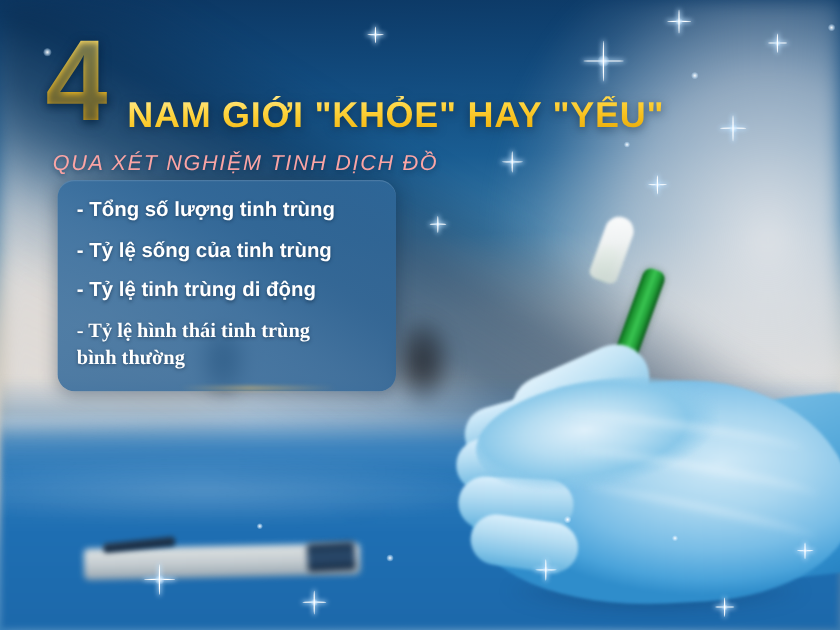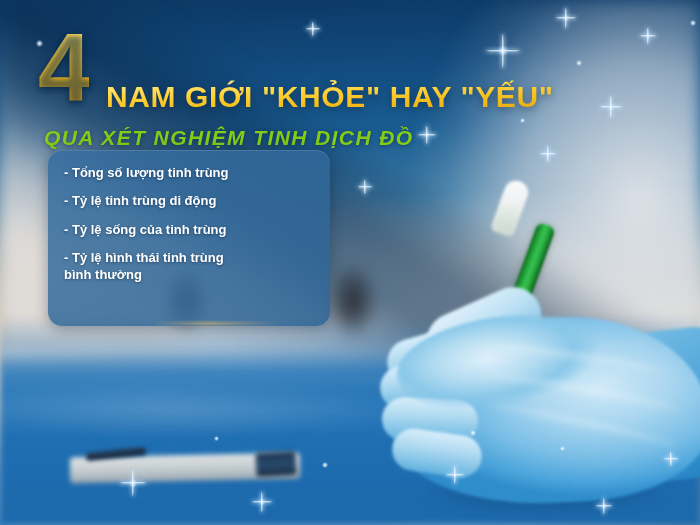--- a/index.html
+++ b/index.html
@@ -252,50 +252,50 @@
     color: #FFD33F;
     background: linear-gradient(178deg, #FFEC9A 0%, #FFD53F 34%, #F5BC18 66%, #E0A408 100%);
     -webkit-background-clip: text;
     background-clip: text;
     -webkit-text-fill-color: transparent;
     filter: drop-shadow(0 2px 4px rgba(6,34,62,0.6));
   }
   .line-3 {
     position: absolute;
     left: 44px; top: 108px;
-    font-size: 21px;
+    font-size: 18px;
     font-style: italic;
-    font-weight: 700;
+    font-weight: 400;
     letter-spacing: 1.4px;
-    color: #84cc16;
+    color: #fca5a5;
     text-shadow: 0 1px 4px rgba(10,40,70,0.55);
     white-space: nowrap;
   }
 
   
   .panel {
     position: absolute;
     left: 48px; top: 150px;
     width: 282px; height: 176px;
     border-radius: 14px;
     background: linear-gradient(160deg, rgba(52,108,158,0.86) 0%, rgba(48,104,154,0.82) 45%, rgba(44,98,148,0.84) 100%);
     box-shadow: 0 3px 14px rgba(8,32,58,0.38), inset 0 1px 0 rgba(255,255,255,0.13);
     padding: 14px 16px 12px 16px;
     box-sizing: border-box;
   }
   .bullet {
     color: #ffffff;
-    font-size: 13px;
+    font-size: 17px;
     font-weight: 600;
     line-height: 1.33;
     margin-bottom: 11px;
     text-shadow: 0 1px 3px rgba(6,28,52,0.5);
     white-space: pre-line;
   }
-  .bullet:last-child { margin-bottom: 0; }
+  .bullet:last-child { margin-bottom: 0; font-family: Liberation Serif, serif; }
 
   
   .panel-glow {
     position: absolute;
     left: 150px; top: 322px; width: 130px; height: 3px;
     background: linear-gradient(90deg, rgba(214,170,90,0) 0%, rgba(226,186,108,0.75) 45%, rgba(214,170,90,0) 100%);
     filter: blur(1.6px);
   }
 </style>
 </head>
@@ -382,20 +382,20 @@
   <div class="dot" style="left:690px;top:20px;width:6px;height:6px;"></div>
 
   <div class="headline-wrap">
     <div class="big-number">4</div>
     <div class="line-2">NAM GIỚI "KHỎE" HAY "YẾU"</div>
     <div class="line-3">QUA XÉT NGHIỆM TINH DỊCH ĐỒ</div>
   </div>
 
   <div class="panel">
     <div class="bullet">- Tổng số lượng tinh trùng</div>
+    <div class="bullet">- Tỷ lệ sống của tinh trùng</div>
     <div class="bullet">- Tỷ lệ tinh trùng di động</div>
-    <div class="bullet">- Tỷ lệ sống của tinh trùng</div>
     <div class="bullet">- Tỷ lệ hình thái tinh trùng
 bình thường</div>
   </div>
   <div class="panel-glow"></div>
 
 </div>
 
 </body></html>

